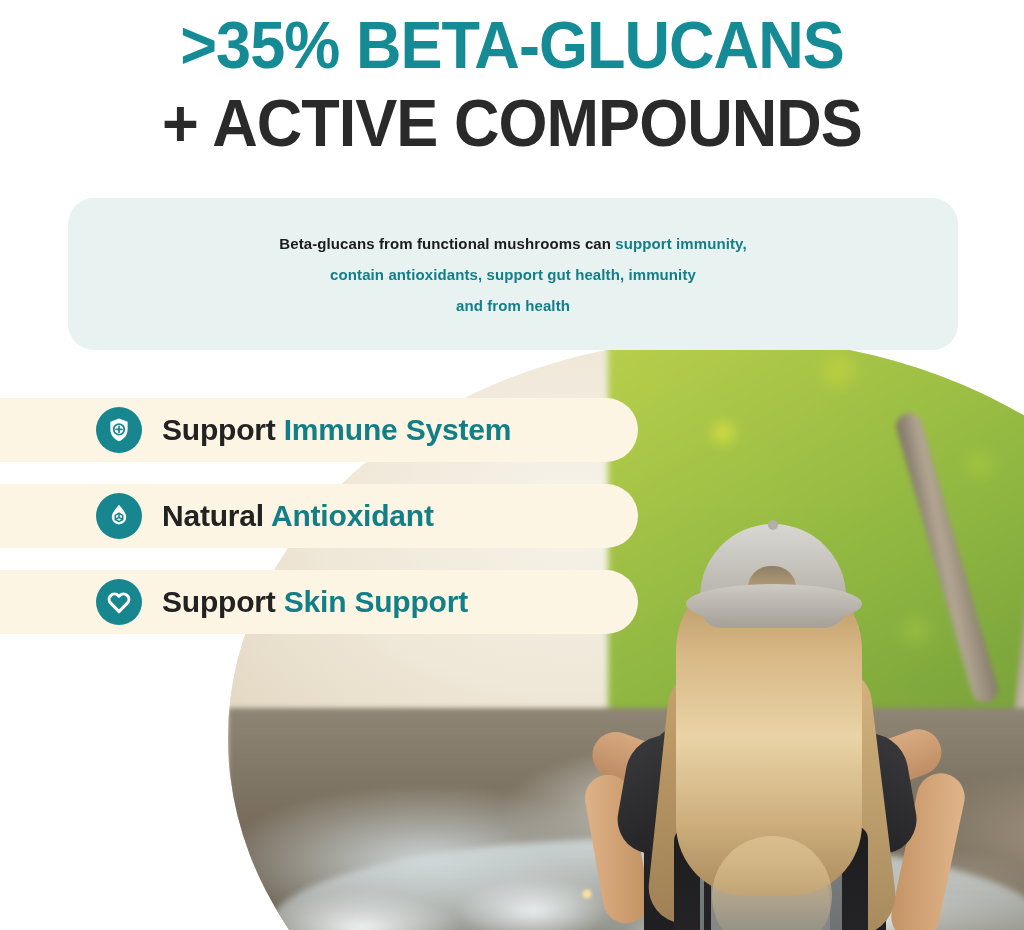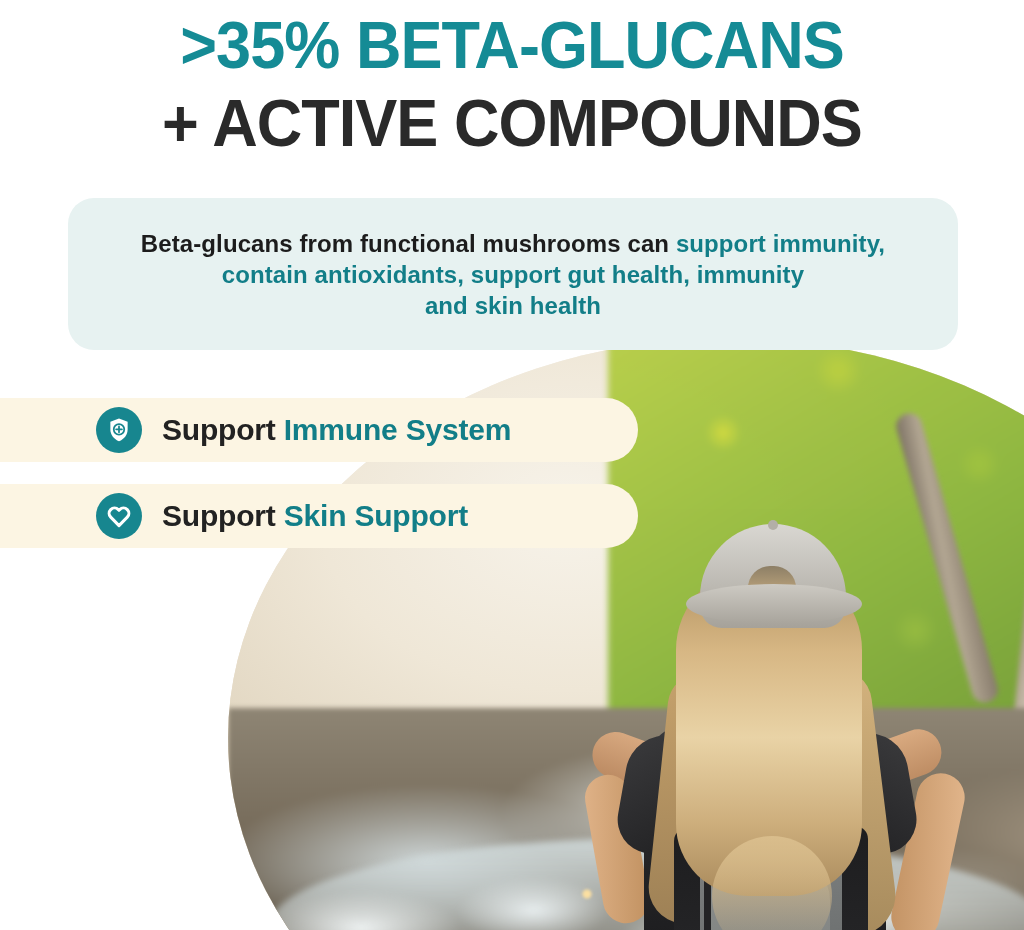--- a/index.html
+++ b/index.html
@@ -229,21 +229,21 @@
   #desc-box{
     position:absolute;
     left:68px; top:198px;
     width:890px; height:152px;
     background:#E7F2F1;
     border-radius:26px;
     display:flex; align-items:center; justify-content:center;
     flex-direction:column;
   }
   .desc-line{
-    font-size:24px;
+    font-size:15px;
     font-weight:bold;
     line-height:31px;
     text-align:center;
     letter-spacing:.1px;
   }
   .dk{ color:#1C1C1C; }
   .tl{ color:#127E88; }
 
   
   #benefits{ position:absolute; left:0; top:398px; width:660px; }
@@ -316,39 +316,51 @@
   <div class="headline">
     <div id="head-l1">&gt;35% BETA-GLUCANS</div>
     <div id="head-l2">+ ACTIVE COMPOUNDS</div>
   </div>
 
   <div id="desc-box">
     <div class="desc-line">
       <span class="dk">Beta-glucans from functional mushrooms can </span><span class="tl">support immunity,</span>
     </div>
     <div class="desc-line tl">contain antioxidants, support gut health, immunity</div>
-    <div class="desc-line tl">and skin health</div>
+    <div class="desc-line tl">and from health</div>
   </div>
 
   <div id="benefits">
 
     <div class="pill">
       <span class="icon-circle">
         <svg width="28" height="28" viewBox="0 0 24 24" aria-hidden="true">
           <path d="M12 2.2 4.6 5v6.6c0 4.6 3.1 8.5 7.4 10 4.3-1.5 7.4-5.4 7.4-10V5L12 2.2z" fill="#ffffff"></path>
           <circle cx="12" cy="11.4" r="4.5" fill="none" stroke="#17868F" stroke-width="1.5"></circle>
           <path d="M12 8.9v5M9.5 11.4h5" stroke="#17868F" stroke-width="1.5" stroke-linecap="round"></path>
         </svg>
       </span>
       <span class="pill-text">
         <span class="a">Support </span><span class="b">Immune System</span>
       </span>
     </div>
 
 
+    <div class="pill">
+      <span class="icon-circle">
+        <svg width="28" height="28" viewBox="0 0 24 24" aria-hidden="true">
+          <path d="M12 2.4c3.6 4.2 6.2 7.3 6.2 10.6A6.2 6.2 0 0 1 12 19.2a6.2 6.2 0 0 1-6.2-6.2c0-3.3 2.6-6.4 6.2-10.6z" fill="#ffffff"></path>
+          <path d="M12 9.6l3.2 1.8v3.6L12 16.8l-3.2-1.8v-3.6L12 9.6z" fill="none" stroke="#17868F" stroke-width="1.3" stroke-linejoin="round"></path>
+          <path d="M12 9.6v3.6l3.2 1.8M12 13.2l-3.2 1.8" fill="none" stroke="#17868F" stroke-width="1.3" stroke-linejoin="round"></path>
+        </svg>
+      </span>
+      <span class="pill-text">
+        <span class="a">Natural </span><span class="b">Antioxidant</span>
+      </span>
+    </div>
 
     <div class="pill">
       <span class="icon-circle">
         <svg width="28" height="28" viewBox="0 0 24 24" aria-hidden="true">
           <path d="M12 20.2 4.9 13a4.6 4.6 0 0 1 0-6.5 4.6 4.6 0 0 1 6.5 0l.6.6.6-.6a4.6 4.6 0 0 1 6.5 0 4.6 4.6 0 0 1 0 6.5L12 20.2z" fill="none" stroke="#ffffff" stroke-width="2.6" stroke-linejoin="round"></path>
         </svg>
       </span>
       <span class="pill-text">
         <span class="a">Support </span><span class="b">Skin Support</span>
       </span>

